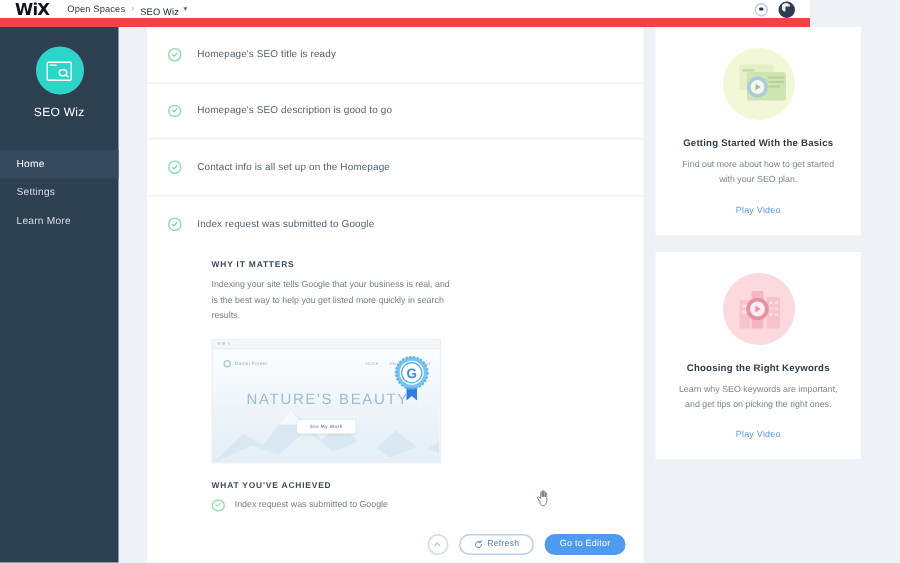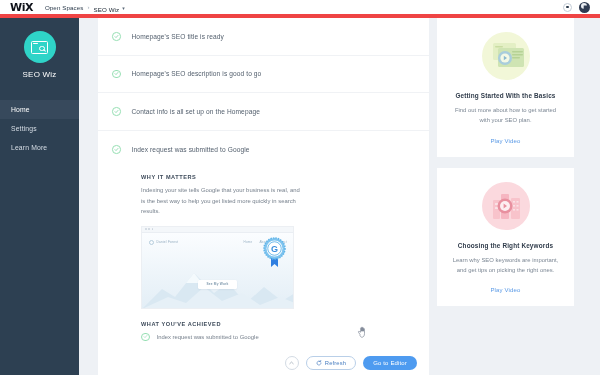--- a/index.html
+++ b/index.html
@@ -7,23 +7,23 @@
     width: 600px; height: 375px;
     overflow: hidden;
     font-family: "Liberation Sans", "DejaVu Sans", sans-serif;
     background: #eef1f5;
     -webkit-font-smoothing: antialiased;
   }
 
   
   .topbar {
     position: absolute; top: 0; left: 0;
-    width: 600px; height: 18px;
+    width: 540px; height: 18px;
     background: #ffffff;
-    border-bottom: 4px solid #ef4444;
+    border-bottom: 6px solid #ef4444;
     display: flex; align-items: center;
     padding: 0 6px;
     z-index: 30;
   }
   .wix-logo {
     font-family: "DejaVu Sans", sans-serif;
     font-weight: 700; font-size: 11px;
     letter-spacing: -0.5px; color: #10131a;
     margin-left: 4px; margin-right: 12px;
     line-height: 1;
@@ -373,20 +373,21 @@
             <div class="pv-brand">
               <div class="pv-brand-c"></div>
               <div class="pv-brand-t">Daniel Forest</div>
             </div>
             <div class="pv-links">
               <span>Home</span>
               <span>About</span>
               <span>Contact</span>
             </div>
           </div>
+          <div class="pv-title">NATURE'S BEAUTY</div>
           <div class="pv-btn">See My Work</div>
           <svg class="badge" viewBox="0 0 54 66">
             <path d="M20 40 L20 62 L27 56 L34 62 L34 40 Z" fill="#2f7fe0"></path>
             <circle cx="27" cy="25" r="21" fill="#7fc4ef"></circle>
             <circle cx="27" cy="25" r="21" fill="none" stroke="#5fb4e8" stroke-width="3" stroke-dasharray="3 2"></circle>
             <circle cx="27" cy="25" r="16" fill="#ffffff"></circle>
             <circle cx="27" cy="25" r="13.5" fill="none" stroke="#4aa9e6" stroke-width="1.6"></circle>
             <text x="27" y="32" font-family="Liberation Sans, sans-serif" font-size="18" font-weight="700" fill="#3b8fdd" text-anchor="middle">G</text>
           </svg>
         </div>

